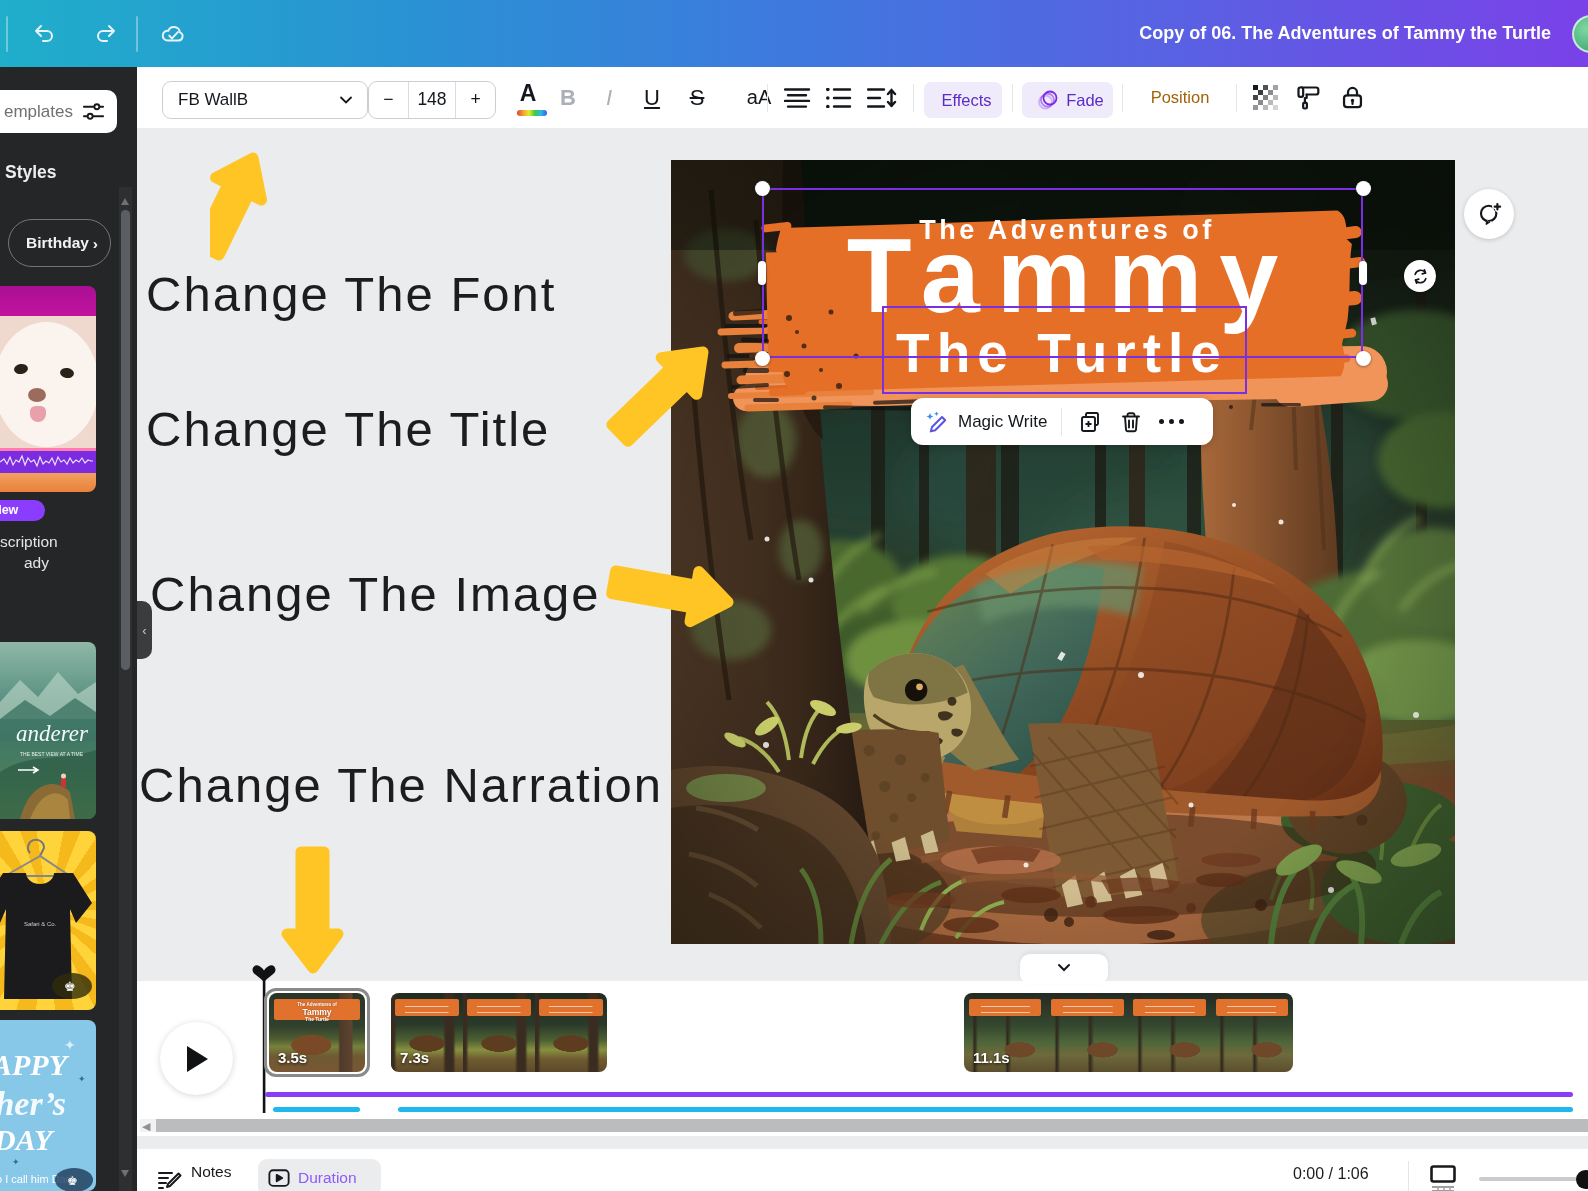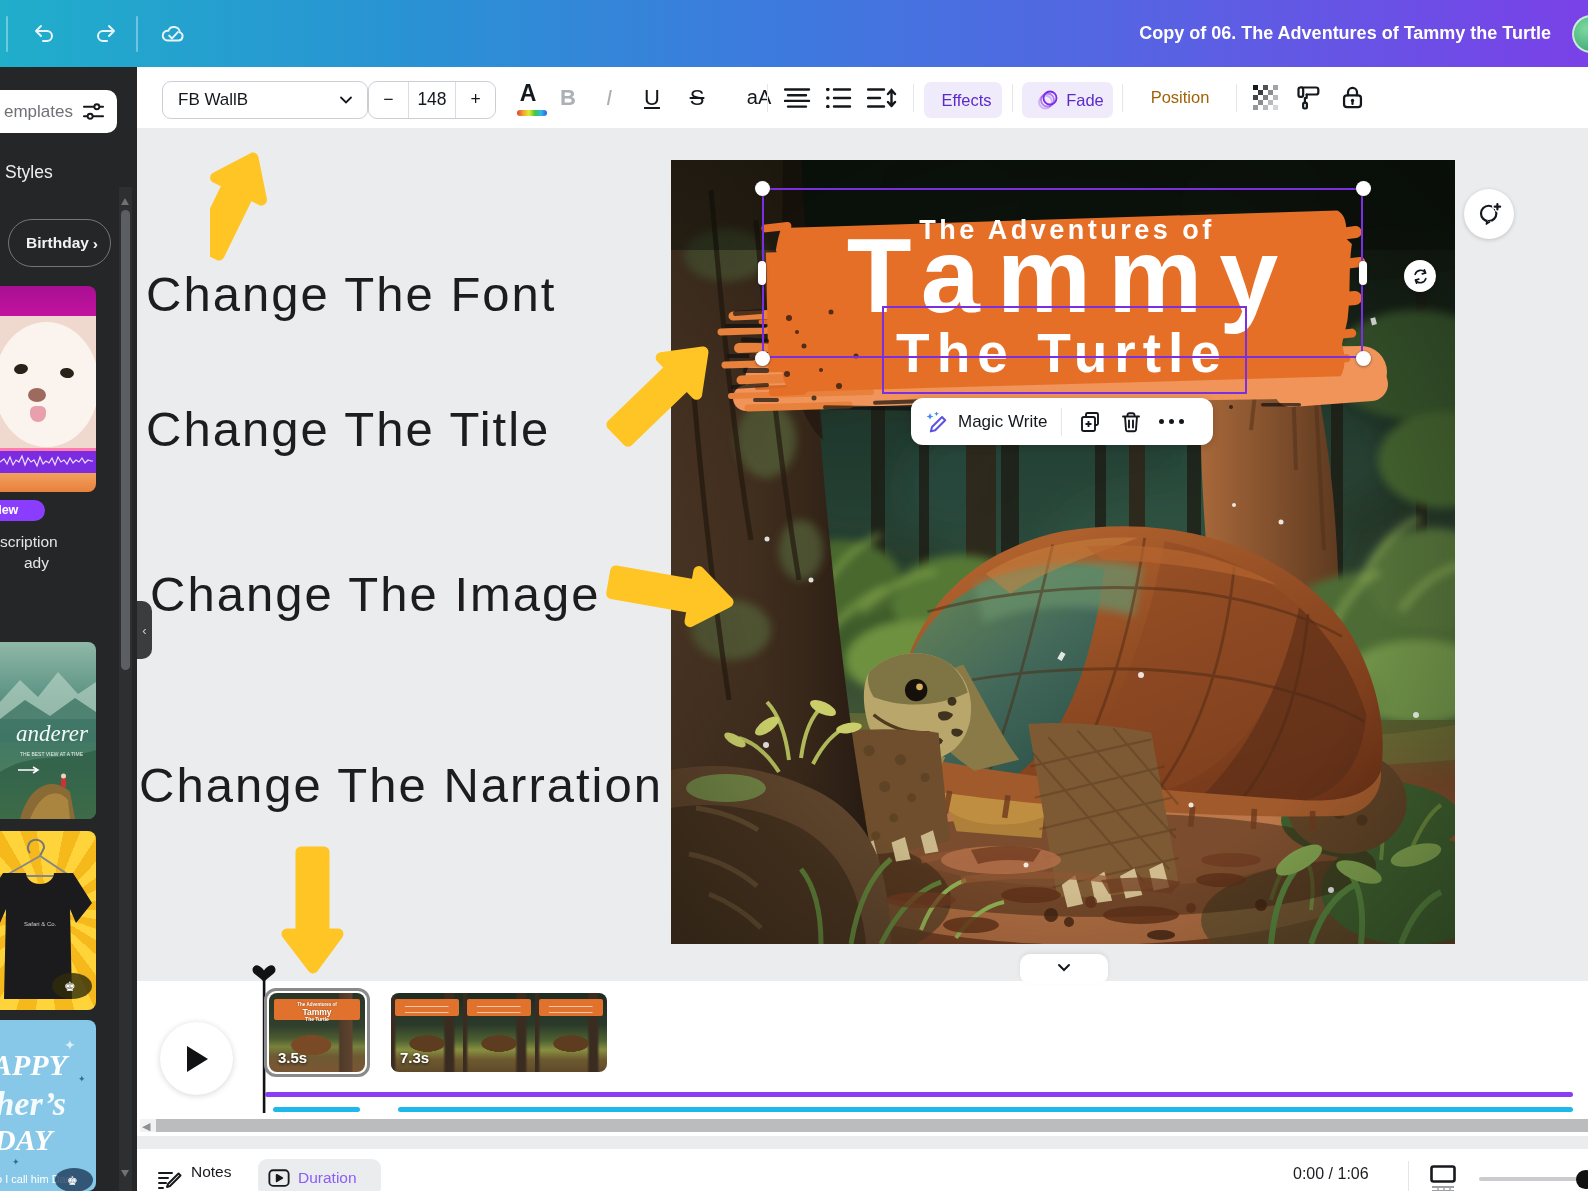--- a/index.html
+++ b/index.html
@@ -27,21 +27,21 @@
   #stepper .cell { flex:1; text-align:center; line-height:35px; }
   #stepper .cell.mid { border-left:1.5px solid #D9DCE0; border-right:1.5px solid #D9DCE0; flex:1.2; }
   .ticon { position:absolute; top:0; height:61px; display:flex; align-items:center; justify-content:center; }
   .pill { position:absolute; top:15px; height:36px; border-radius:7px; background:#F0EBFB;
     display:flex; align-items:center; justify-content:center; font-size:16.5px; font-weight:500;padding-left:7px; }
 
   
   #sidebar { position:absolute; left:0; top:67px; width:137px; height:1124px; background:#252627; overflow:hidden; }
   #tpl-pill { position:absolute; left:-14px; top:23px; width:131px; height:43px; background:#fff; border-radius:10px;
     color:#6E7175; font-size:17px; line-height:43px; padding-left:18px; }
-  #styles { position:absolute; left:5px; top:95px; color:#EDEEEF; font-weight:normal; font-size:17.5px; }
+  #styles { position:absolute; left:5px; top:95px; color:#EDEEEF; font-weight:bold; font-size:17.5px; }
   #birthday { position:absolute; left:8px; top:152px; width:103px; height:48px; border:1.5px solid #72757A;
     border-radius:24px; color:#F2F3F4; font-weight:bold; font-size:15.5px; line-height:45px; padding-left:17px; }
   .sb-scroll-track { position:absolute; left:119px; top:120px; width:13px; height:1004px; background:#2E2F31; }
   .sb-thumb { position:absolute; left:121px; top:143px; width:9px; height:460px; background:#5B5E62; border-radius:5px; }
   .thumb { position:absolute; left:0; width:96px; border-radius:0 8px 8px 0; overflow:hidden; }
 
   
   #canvas { position:absolute; left:137px; top:128px; width:1451px; height:853px; background:#EBECEE; }
   .lbl { position:absolute; color:#1D1D1F; font-size:49px; letter-spacing:2px; white-space:nowrap; }
 
@@ -747,20 +747,27 @@
     <div class="frame f1" style="width:96px;"></div>
     <div style="position:absolute;left:0;top:7px;width:100%;text-align:center;color:#fff;font-weight:bold;font-size:8.5px;line-height:6.5px;text-shadow:0 0 2px rgba(0,0,0,.4);z-index:3;"><span style="font-size:4.5px;">The Adventures of</span><br>Tammy<br><span style="font-size:5px;">The Turtle</span></div>
     <div class="dur">3.5s</div>
   </div>
   <div class="clip" style="left:254px;width:216px;">
     <div class="frame f2" style="width:72px;"></div>
       <div class="frame f2" style="width:72px;"></div>
       <div class="frame f2" style="width:72px;"></div>
     <div class="dur">7.3s</div>
   </div>
+  <div class="clip" style="left:827px;width:329px;">
+    <div class="frame f4" style="width:82.25px;"></div>
+      <div class="frame f4" style="width:82.25px;"></div>
+      <div class="frame f4" style="width:82.25px;"></div>
+      <div class="frame f4" style="width:82.25px;"></div>
+    <div class="dur">11.1s</div>
+  </div>
 
   <div style="position:absolute;left:128px;top:111px;width:1308px;height:5px;border-radius:3px;background:#8B3DF6;"></div>
   <div style="position:absolute;left:136px;top:126px;width:87px;height:5px;border-radius:3px;background:#1FB8EC;"></div>
   <div style="position:absolute;left:261px;top:126px;width:1175px;height:5px;border-radius:3px;background:#1FB8EC;"></div>
 
   <div style="position:absolute;left:3px;top:138px;width:1448px;height:13px;background:#F2F2F3;"></div>
   <div style="position:absolute;left:19px;top:138px;width:1432px;height:13px;background:#BABCBE;"></div>
   <div style="position:absolute;left:5px;top:139px;color:#8E9094;font-size:11px;">◀</div>
 </div>
 

